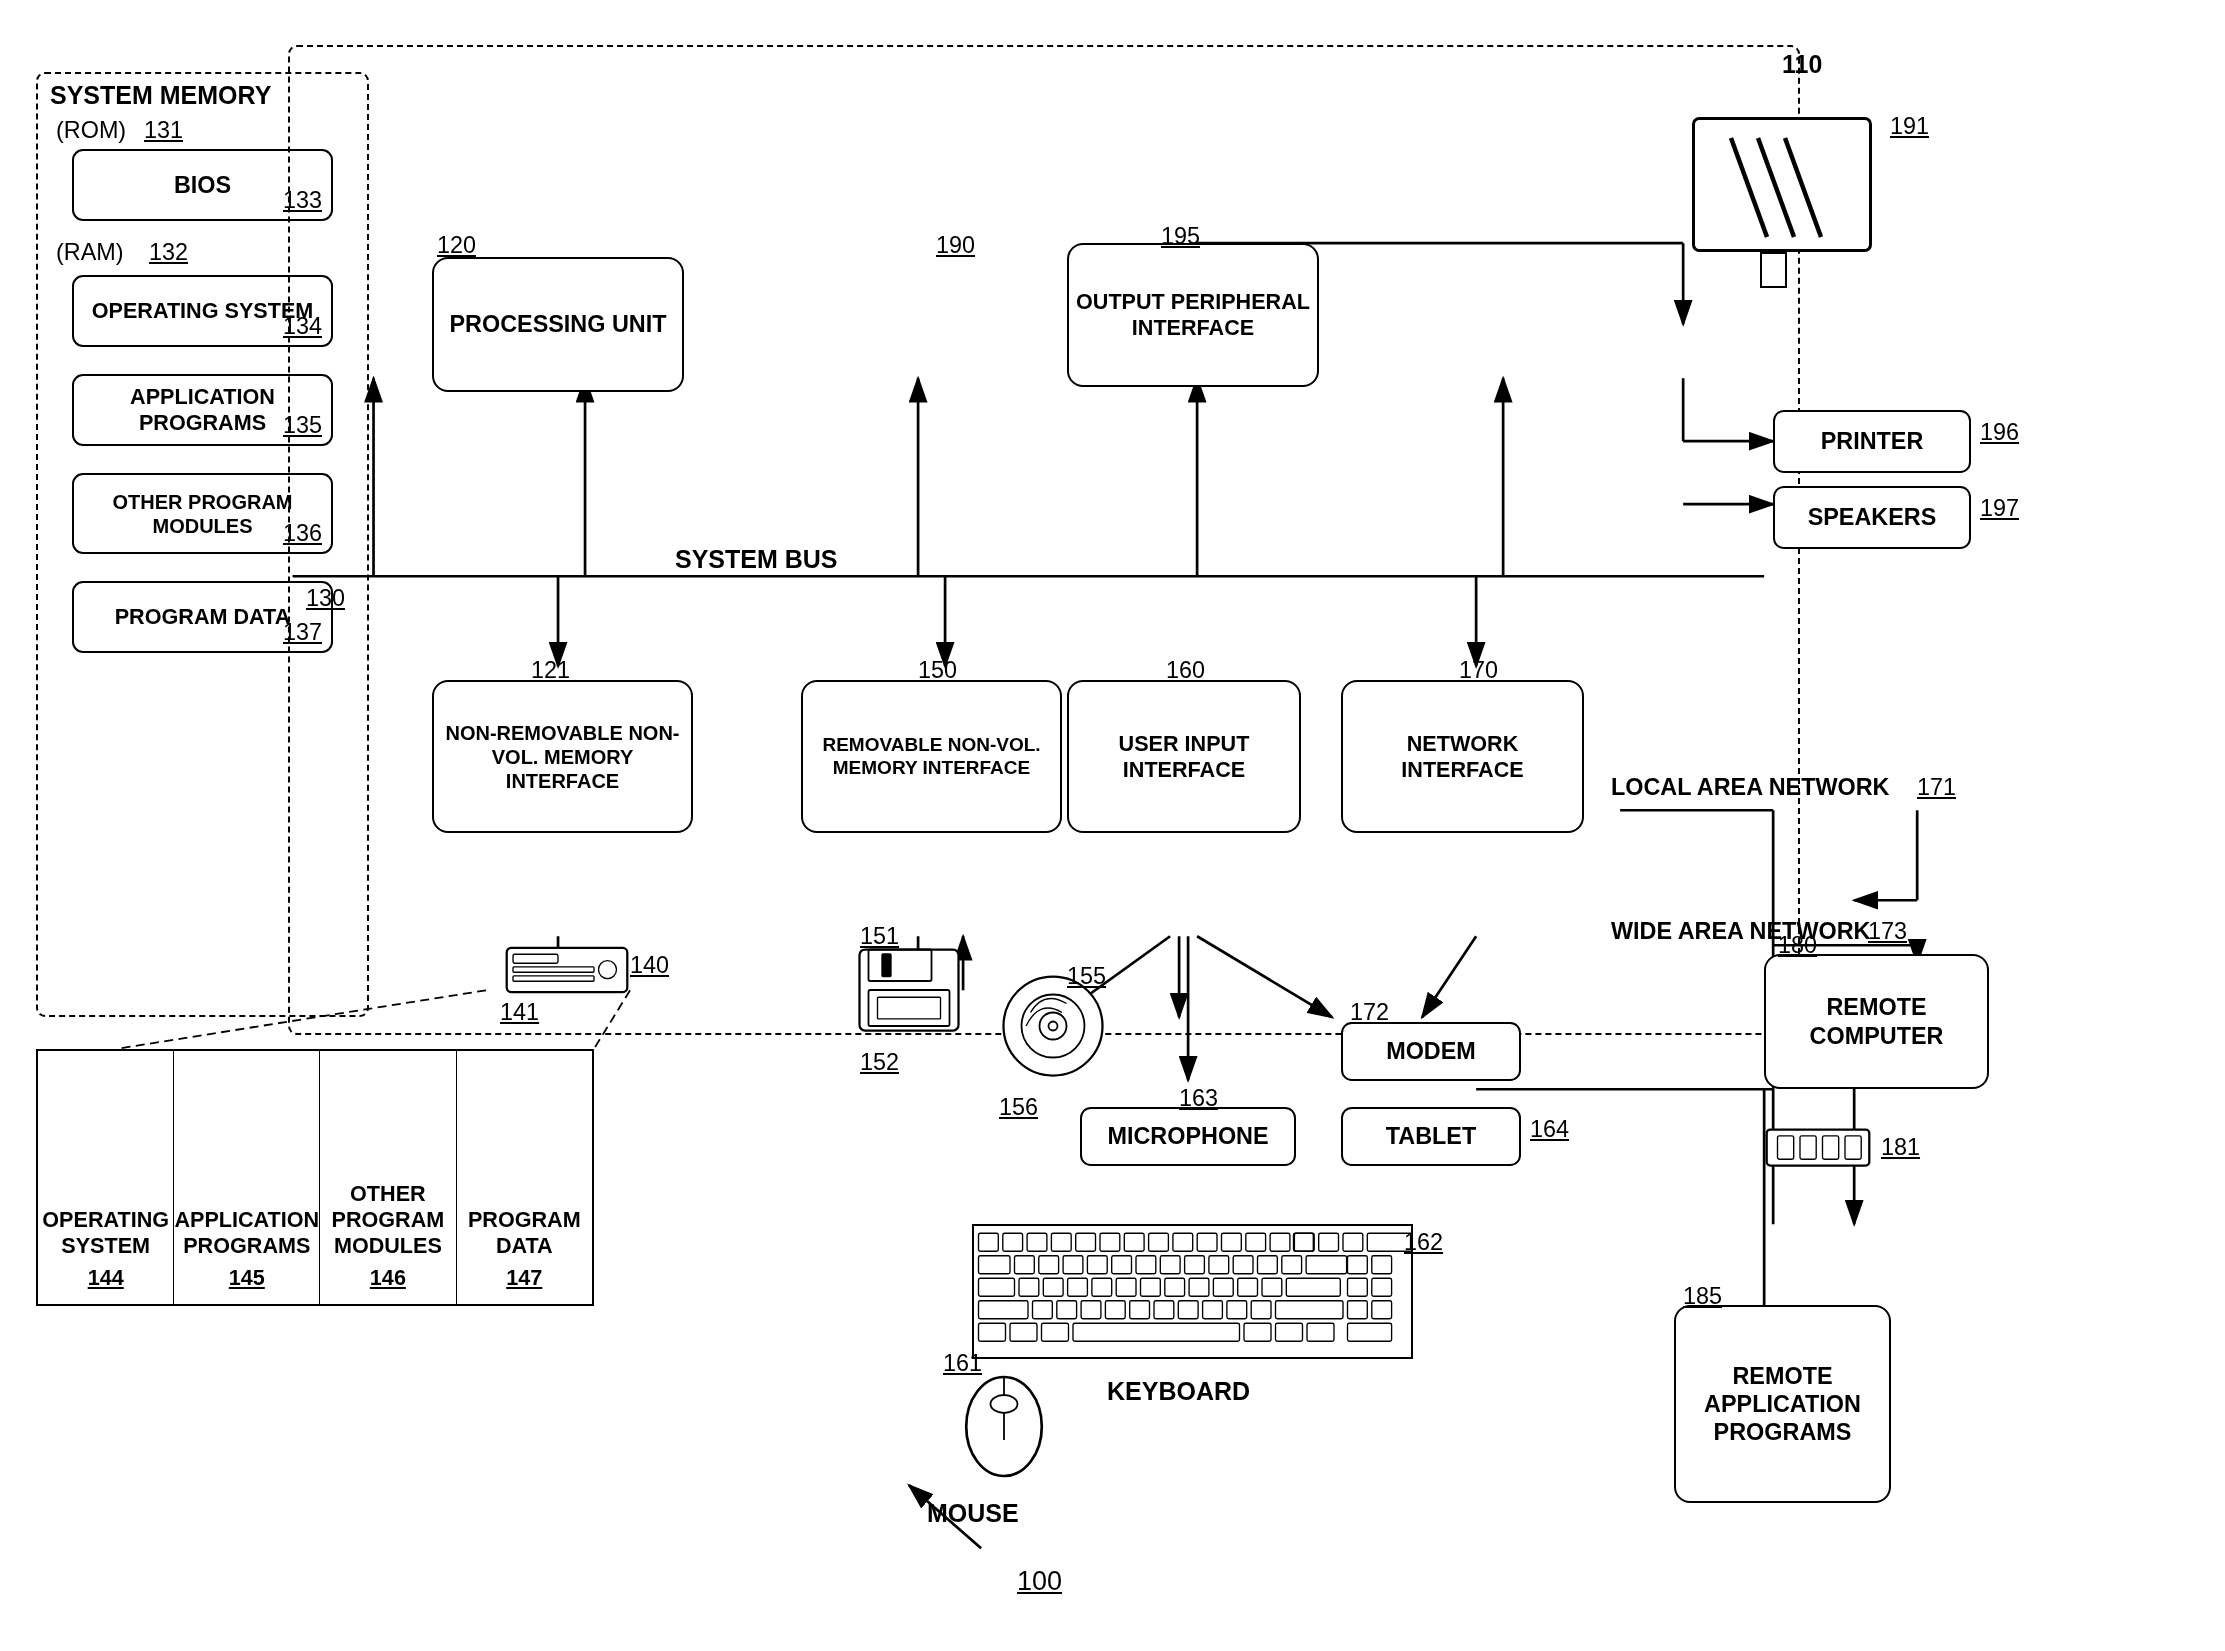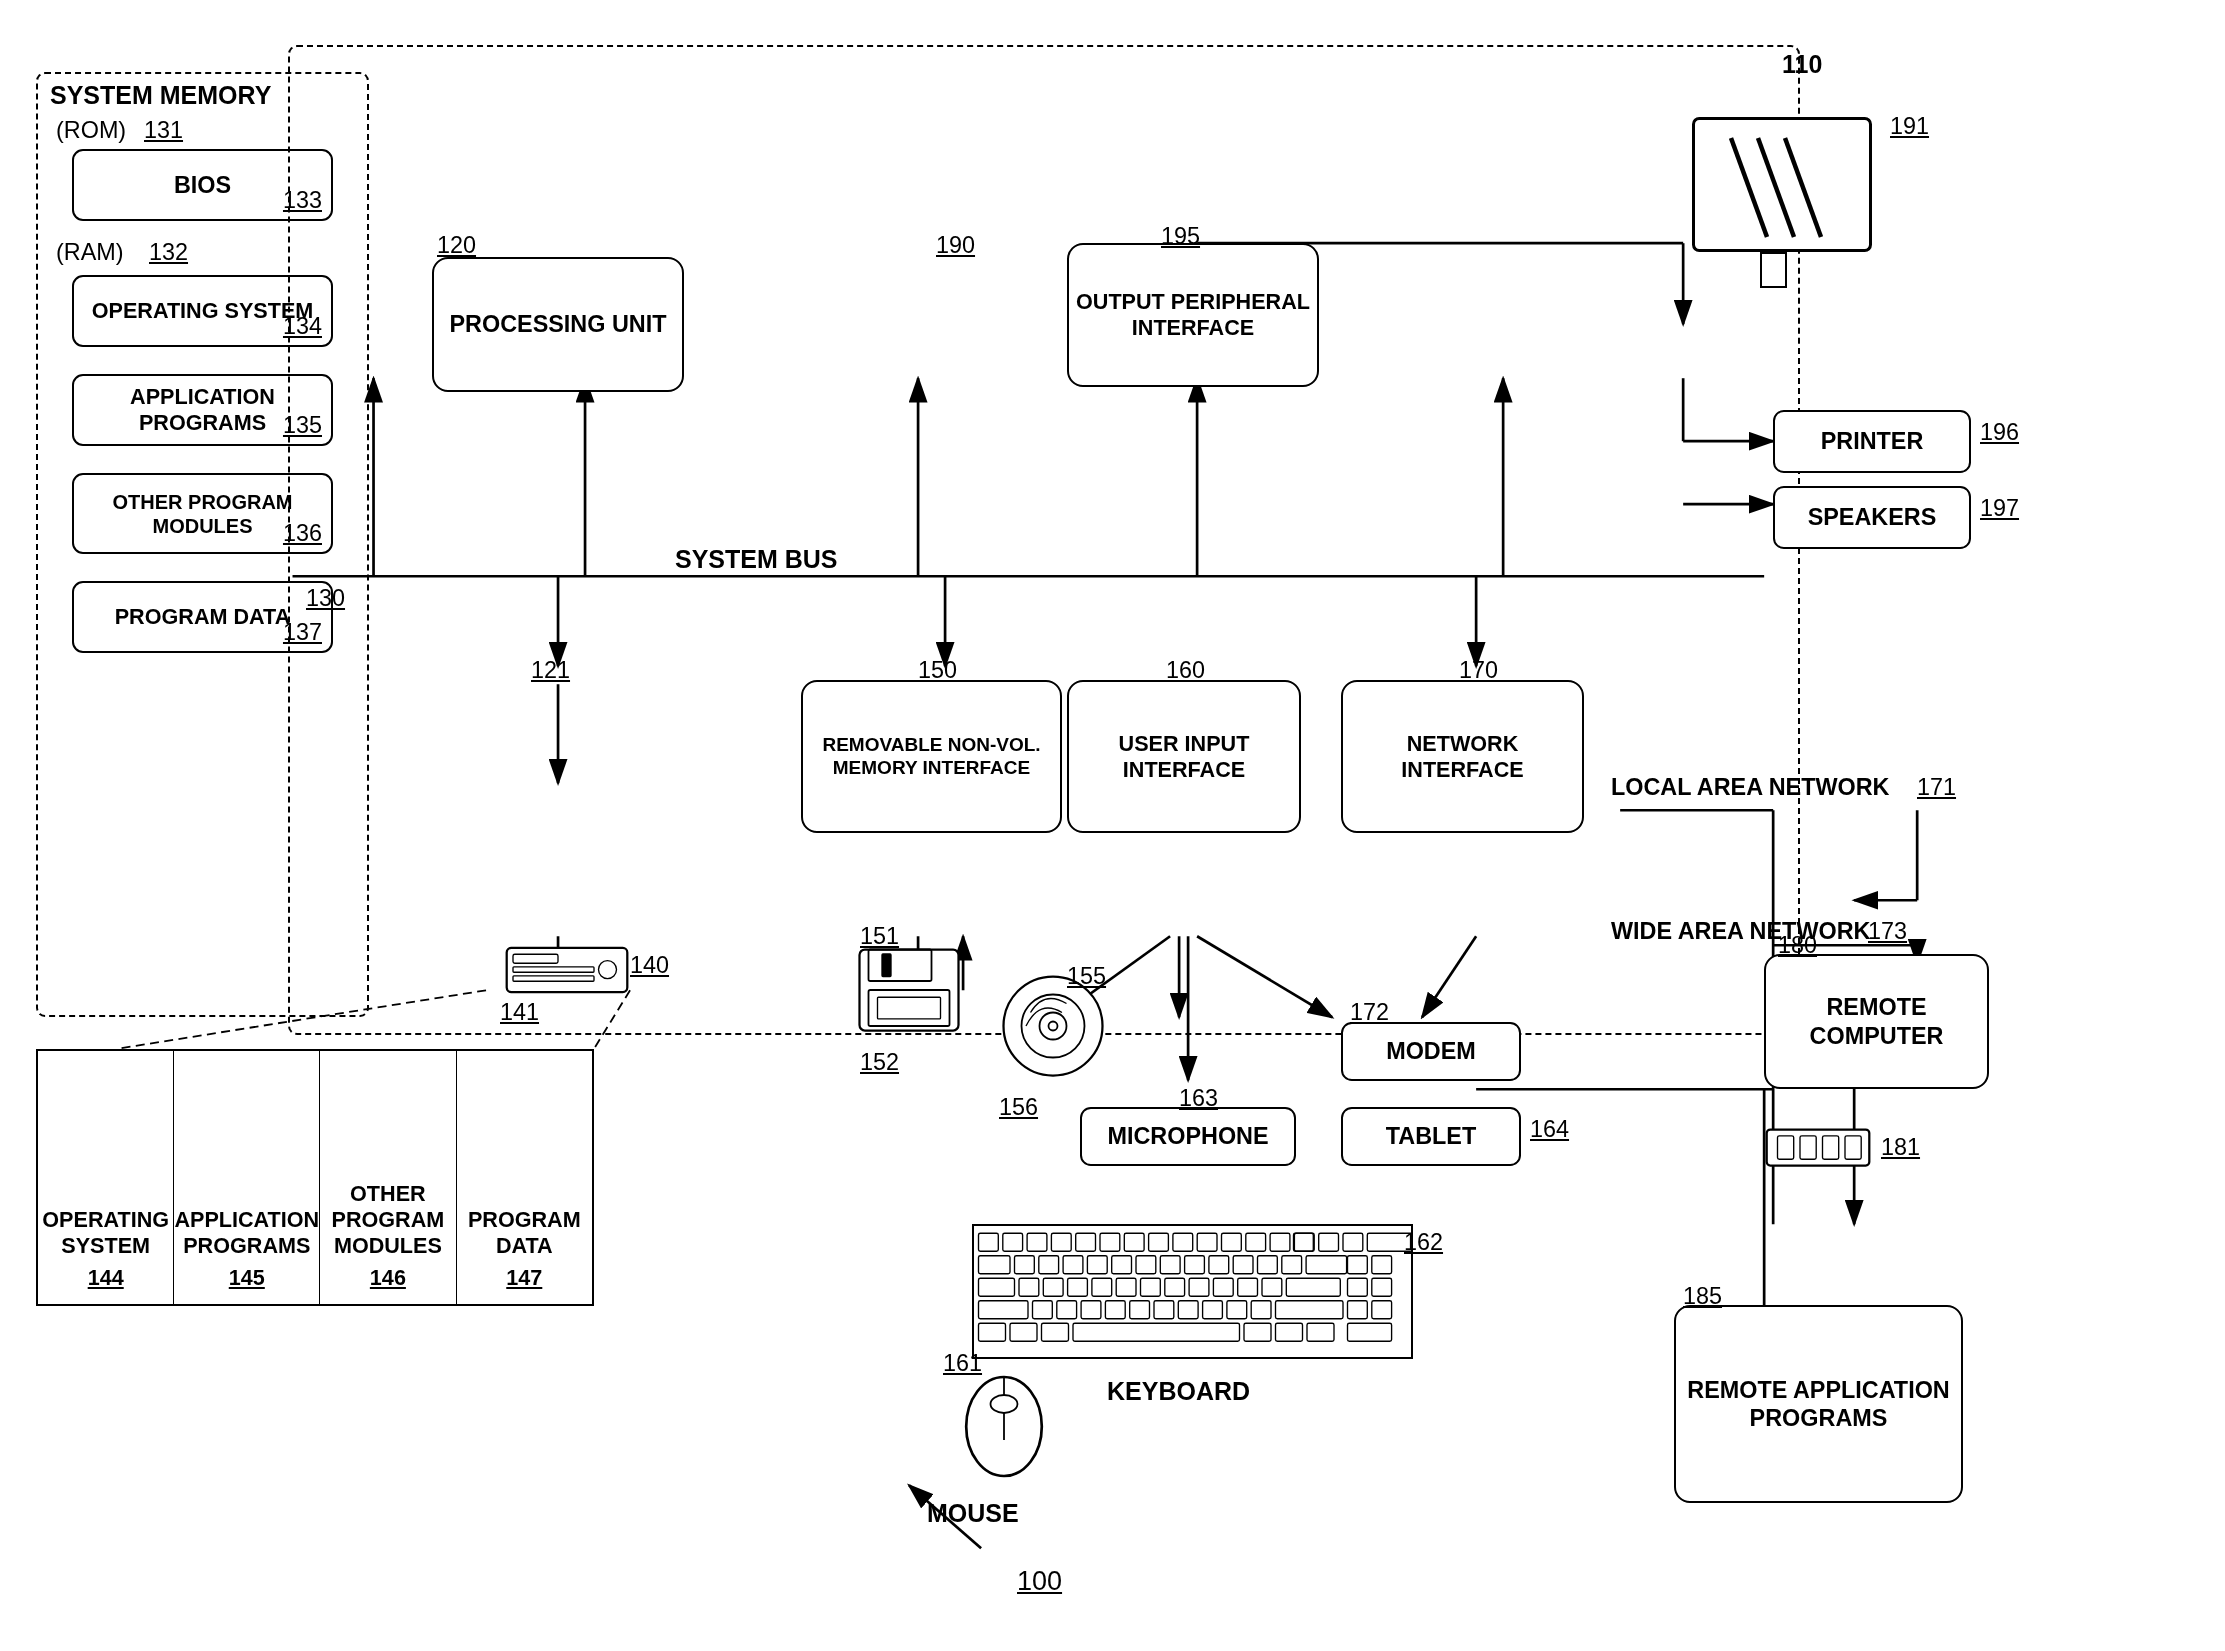--- a/index.html
+++ b/index.html
@@ -278,20 +278,23 @@
   </div>
   <span class="ref" style="left:437px; top:232px; font-size:23.4px;">120</span>
 
   <span class="ref" style="left:936px; top:232px; font-size:23.4px;">190</span>
 
   <div class="box" style="left:1067px; top:243px; width:252px; height:144px;">
     <span style="font-size:21.6px;">OUTPUT PERIPHERAL INTERFACE</span>
   </div>
   <span class="ref" style="left:1161px; top:223px; font-size:23.4px;">195</span>
 
+  <div class="box" style="left:432px; top:680px; width:261px; height:153px;">
+    <span style="font-size:20px;">NON-REMOVABLE NON-VOL. MEMORY INTERFACE</span>
+  </div>
   <span class="ref" style="left:531px; top:657px; font-size:23.4px;">121</span>
 
   <div class="box" style="left:801px; top:680px; width:261px; height:153px;">
     <span style="font-size:19px;">REMOVABLE NON-VOL. MEMORY INTERFACE</span>
   </div>
   <span class="ref" style="left:918px; top:657px; font-size:23.4px;">150</span>
 
   <div class="box" style="left:1067px; top:680px; width:234px; height:153px;">
     <span style="font-size:21.6px;">USER INPUT INTERFACE</span>
   </div>
@@ -491,21 +494,21 @@
     <svg width="108" height="45" viewBox="0 0 120 50">
       <rect x="3" y="5" width="114" height="40" rx="4" stroke="#000" stroke-width="2.5" fill="#fff"></rect>
       <rect x="15" y="12" width="18" height="26" rx="2" stroke="#000" stroke-width="1.5" fill="none"></rect>
       <rect x="40" y="12" width="18" height="26" rx="2" stroke="#000" stroke-width="1.5" fill="none"></rect>
       <rect x="65" y="12" width="18" height="26" rx="2" stroke="#000" stroke-width="1.5" fill="none"></rect>
       <rect x="90" y="12" width="18" height="26" rx="2" stroke="#000" stroke-width="1.5" fill="none"></rect>
     </svg>
   </div>
   <span class="ref" style="left:1881px; top:1134px; font-size:23.4px;">181</span>
 
-  <div class="box" style="left:1674px; top:1305px; width:289px; height:198px;">
+  <div class="box" style="left:1674px; top:1305px; width:217px; height:198px;">
     <span style="font-size:23.4px;">REMOTE APPLICATION PROGRAMS</span>
   </div>
   <span class="ref" style="left:1683px; top:1283px; font-size:23.4px;">185</span>
 
   <div class="table-container">
     <div class="table-cell">
       <span>OPERATING SYSTEM</span>
       <span class="ref-num">144</span>
     </div>
     <div class="table-cell">

